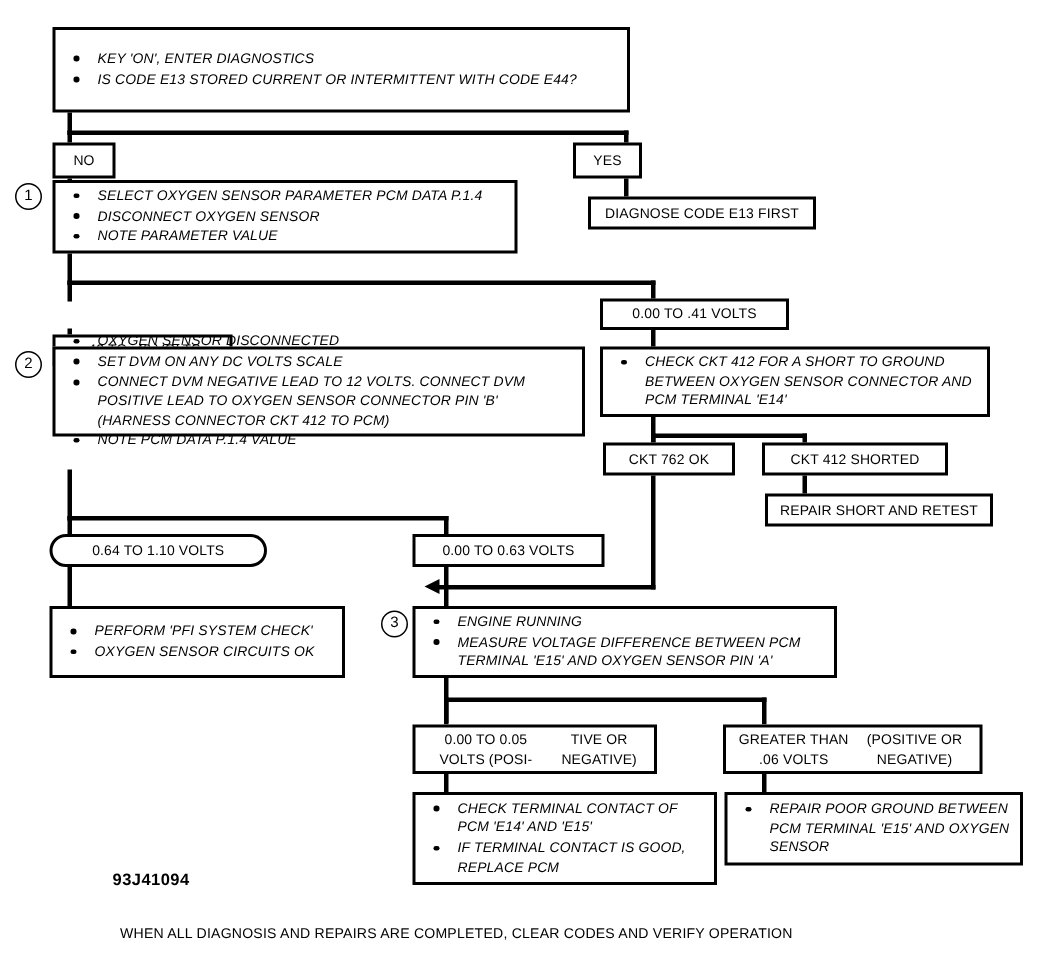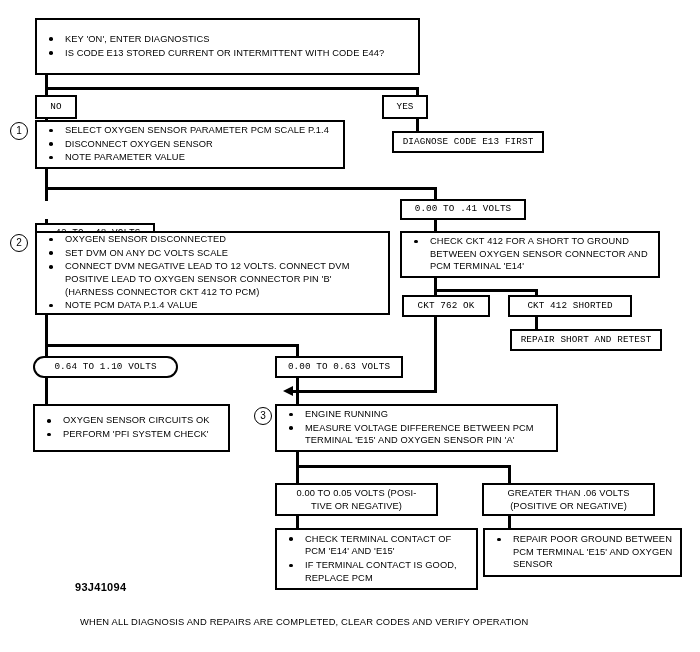--- a/index.html
+++ b/index.html
@@ -25,39 +25,39 @@
     color: #000000;
     letter-spacing: 0.1px;
     z-index: 3;
   }
   .box.center {
     display: flex;
     align-items: center;
     justify-content: center;
     text-align: center;
     padding: 0 4px;
-    font-family: Liberation Mono, monospace;
   }
   .box.center-multi {
     display: flex;
-    flex-direction: column;
+    flex-direction: row;
     align-items: center;
     justify-content: center;
     text-align: center;
     padding: 0 4px;
   }
   .bullets {
     list-style: none;
     margin: 0;
     padding: 0;
   }
   .bullets li {
     position: relative;
     padding-left: 24px;
     margin: 0 0 1px 0;
+    font-style: italic;
   }
   .bullets li::before {
     content: "";
     position: absolute;
     left: 8px;
     top: 4.5px;
     width: 3.6px;
     height: 3.6px;
     border-radius: 50%;
     background: #000000;
@@ -182,38 +182,38 @@
 
   <div class="box center" style="left:392px; top:131px; width:152px; height:22px;">
     <span>DIAGNOSE CODE E13 FIRST</span>
   </div>
 
   <div class="circle" style="left:10px; top:122px;">
     <span>1</span>
   </div>
   <div class="box bulletbox" style="left:35px; top:120px; width:310px; height:49px;">
     <ul class="bullets">
-      <li>SELECT OXYGEN SENSOR PARAMETER PCM SCALE P.1.4</li>
+      <li>SELECT OXYGEN SENSOR PARAMETER PCM DATA P.1.4</li>
       <li>DISCONNECT OXYGEN SENSOR</li>
       <li>NOTE  PARAMETER VALUE</li>
     </ul>
   </div>
 
   <div class="box center" style="left:35px; top:199px; width:120px; height:21px;margin-top:24px;">
     <span>.42 TO .48 VOLTS</span>
   </div>
 
   <div class="box center" style="left:400px; top:199px; width:126px; height:21px;">
     <span>0.00 TO .41 VOLTS</span>
   </div>
 
   <div class="circle" style="left:10px; top:234px;">
     <span>2</span>
   </div>
-  <div class="box bulletbox" style="left:35px; top:231px; width:355px; height:84px;">
+  <div class="box bulletbox" style="left:35px; top:231px; width:355px; height:60px;">
     <ul class="bullets">
       <li>OXYGEN SENSOR DISCONNECTED</li>
       <li>SET DVM ON ANY DC VOLTS SCALE</li>
       <li>CONNECT DVM NEGATIVE LEAD TO 12 VOLTS. CONNECT DVM POSITIVE LEAD TO OXYGEN SENSOR CONNECTOR PIN 'B' (HARNESS CONNECTOR CKT 412 TO PCM)</li>
       <li>NOTE PCM DATA P.1.4 VALUE</li>
     </ul>
   </div>
 
   <div class="box bulletbox" style="left:400px; top:231px; width:260px; height:47px;">
     <ul class="bullets">
@@ -236,22 +236,22 @@
   <div class="box center" style="left:33px; top:356px; width:145px; height:22px;border-radius:11px;">
     <span>0.64 TO 1.10 VOLTS</span>
   </div>
 
   <div class="box center" style="left:275px; top:356px; width:128px; height:22px;">
     <span>0.00 TO 0.63 VOLTS</span>
   </div>
 
   <div class="box bulletbox" style="left:33px; top:404px; width:197px; height:48px;">
     <ul class="bullets">
+      <li>PERFORM 'PFI SYSTEM CHECK'</li>
       <li>OXYGEN  SENSOR CIRCUITS OK</li>
-      <li>PERFORM 'PFI SYSTEM CHECK'</li>
     </ul>
   </div>
 
   <div class="circle" style="left:254px; top:407px;">
     <span>3</span>
   </div>
   <div class="box bulletbox" style="left:275px; top:404px; width:283px; height:48px;">
     <ul class="bullets">
       <li>ENGINE RUNNING</li>
       <li>MEASURE  VOLTAGE DIFFERENCE BETWEEN PCM TERMINAL 'E15' AND OXYGEN SENSOR PIN 'A'</li>

